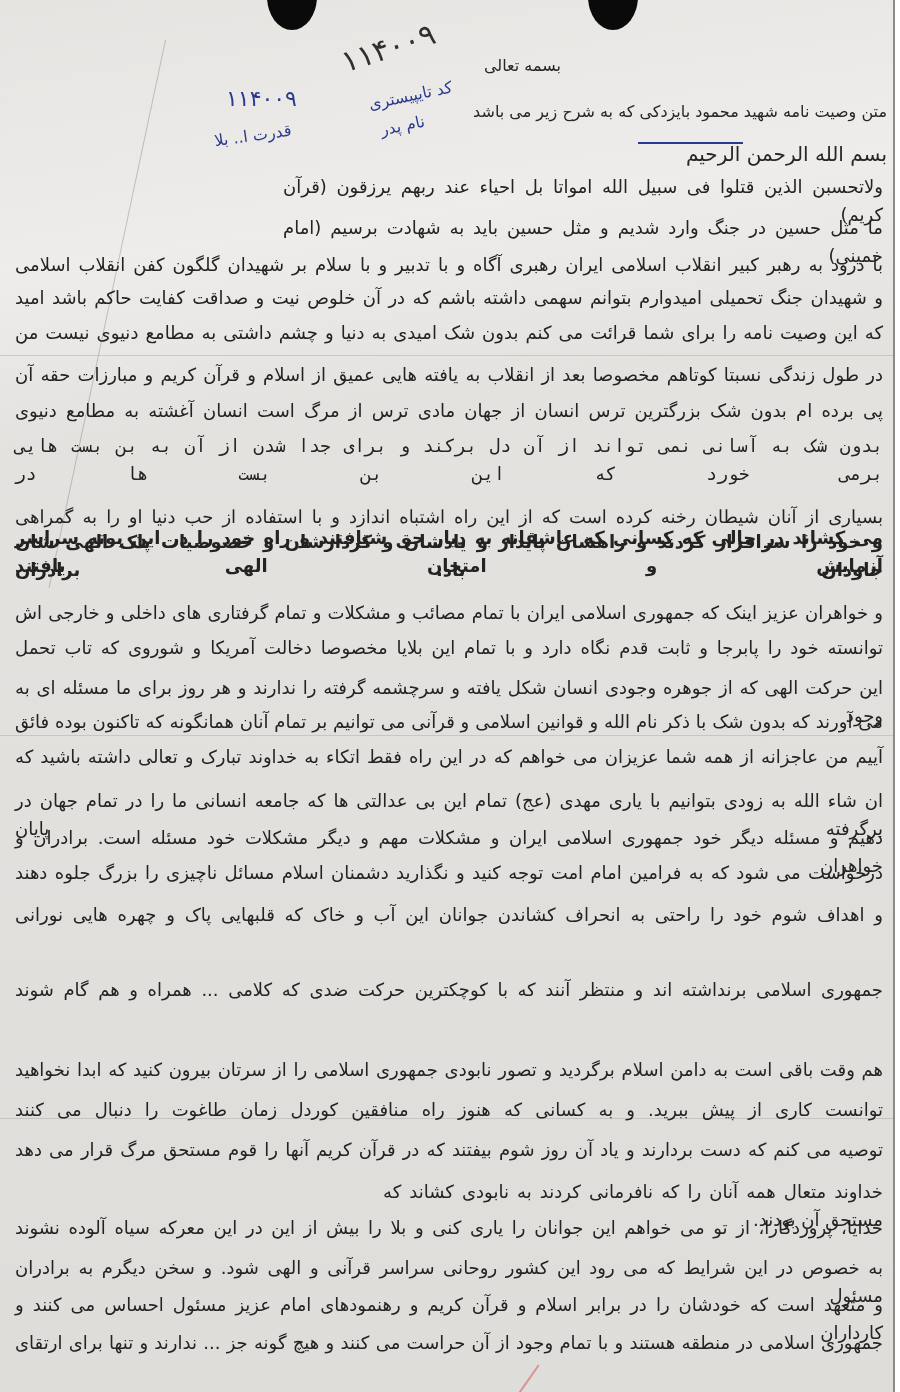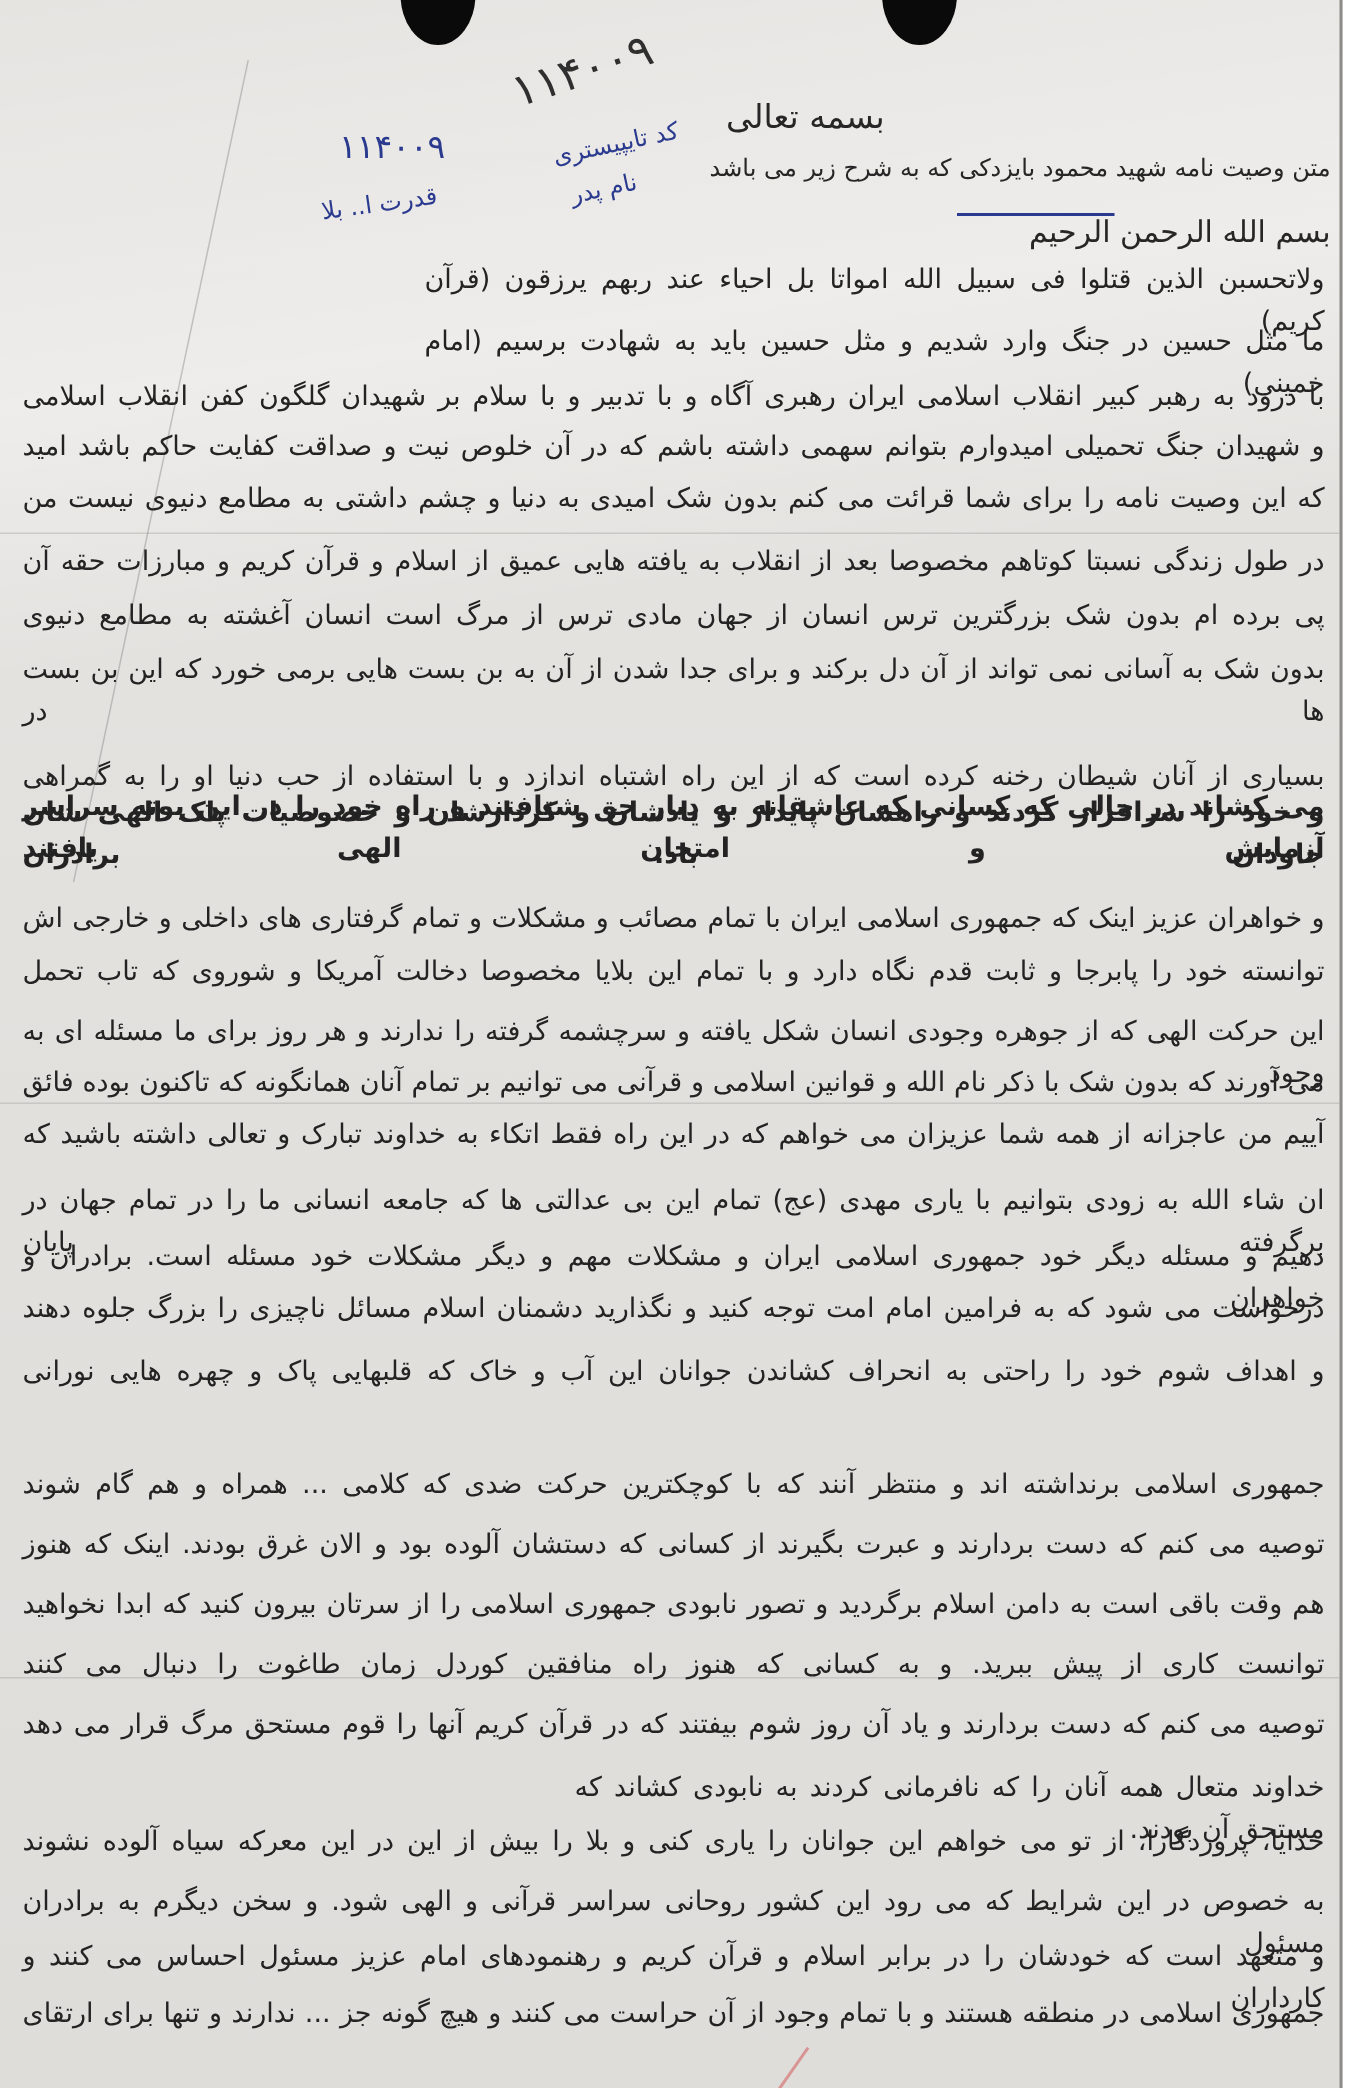--- a/index.html
+++ b/index.html
@@ -47,54 +47,53 @@
   <div class="fold" style="top:355px;"></div>
   <div class="fold" style="top:735px;"></div>
   <div class="fold" style="top:1118px;"></div>
   <div class="crease" style="left:165px; top:40px; height:560px; transform:rotate(12deg);"></div>
 
   <div class="hole" style="left:267px;"></div>
   <div class="hole" style="left:588px;"></div>
 
   <div class="abs ink" style="left:340px; top:30px; font-size:30px; transform:rotate(-18deg); color:#2f2f2f;">۱۱۴۰۰۹</div>
 
-  <div class="abs ink rtl" style="left:484px; top:66px; font-size:22px;">بسمه تعالی</div>
+  <div class="abs ink rtl" style="left:484px; top:56px; font-size:16px;">بسمه تعالی</div>
 
   <div class="abs blue" style="left:226px; top:86px; font-size:22px;">۱۱۴۰۰۹</div>
   <div class="abs blue rtl" style="left:214px; top:126px; font-size:16px; transform:rotate(-8deg);">قدرت ا.. بلا</div>
   <div class="abs blue rtl" style="left:368px; top:86px; font-size:16px; transform:rotate(-12deg);">کد تایپیستری</div>
   <div class="abs blue rtl" style="left:380px; top:116px; font-size:16px; transform:rotate(-12deg);">نام پدر</div>
 
   <div class="abs ink rtl" style="right:6px; top:102px; font-size:16px;">متن وصیت نامه شهید محمود بایزدکی که به شرح زیر می باشد</div>
   <div class="abs" style="left:638px; top:142px; width:105px; height:2px; background:#2a3a8e;"></div>
 
   <div class="abs ink rtl" style="right:6px; top:142px; font-size:20px;">بسم الله الرحمن الرحیم</div>
 
   <div class="line short" style="top:173px; width:600px;">ولاتحسبن الذین قتلوا فی سبیل الله امواتا بل احیاء عند ربهم یرزقون (قرآن کریم)</div>
   <div class="line short" style="top:214px; width:600px;">ما مثل حسین در جنگ وارد شدیم و مثل حسین باید به شهادت برسیم (امام خمینی)</div>
   <div class="line" style="top:251px;">با درود به رهبر کبیر انقلاب اسلامی ایران رهبری آگاه و با تدبیر و با سلام بر شهیدان گلگون کفن انقلاب اسلامی</div>
   <div class="line" style="top:284px;">و شهیدان جنگ تحمیلی امیدوارم بتوانم سهمی داشته باشم که در آن خلوص نیت و صداقت کفایت حاکم باشد امید</div>
   <div class="line" style="top:319px;">که این وصیت نامه را برای شما قرائت می کنم بدون شک امیدی به دنیا و چشم داشتی به مطامع دنیوی نیست من</div>
   <div class="line" style="top:361px;">در طول زندگی نسبتا کوتاهم مخصوصا بعد از انقلاب به یافته هایی عمیق از اسلام و قرآن کریم و مبارزات حقه آن</div>
   <div class="line" style="top:397px;">پی برده ام بدون شک بزرگترین ترس انسان از جهان مادی ترس از مرگ است انسان آغشته به مطامع دنیوی</div>
-  <div class="line" style="top:433px;">بدون شک به آسانی نمی تواند از آن دل برکند و برای جدا شدن از آن به بن بست هایی برمی خورد که این بن بست ها در</div>
+  <div class="line" style="top:433px;font-family:Liberation Mono, monospace;">بدون شک به آسانی نمی تواند از آن دل برکند و برای جدا شدن از آن به بن بست هایی برمی خورد که این بن بست ها در</div>
   <div class="line" style="top:503px;font-family:Liberation Serif, serif;">بسیاری از آنان شیطان رخنه کرده است که از این راه اشتباه اندازد و با استفاده از حب دنیا او را به گمراهی</div>
   <div class="line" style="top:524px;font-weight:bold;">می کشاند در حالی که کسانی که عاشقانه به دیار حق شتافتند و راه خود را در این بوته سراسر آزمایش و امتحان الهی یافتند</div>
   <div class="line" style="top:528px;font-weight:bold;">و خود را سرافراز کردند و راهشان پایدار و یادشان و کردارشان و خصوصیات پاک الهی شان جاودان باد. برادران</div>
   <div class="line" style="top:599px;">و خواهران عزیز اینک که جمهوری اسلامی ایران با تمام مصائب و مشکلات و تمام گرفتاری های داخلی و خارجی اش</div>
   <div class="line" style="top:634px;">توانسته خود را پابرجا و ثابت قدم نگاه دارد و با تمام این بلایا مخصوصا دخالت آمریکا و شوروی که تاب تحمل</div>
   <div class="line" style="top:674px;">این حرکت الهی که از جوهره وجودی انسان شکل یافته و سرچشمه گرفته را ندارند و هر روز برای ما مسئله ای به وجود</div>
   <div class="line" style="top:708px;">می آورند که بدون شک با ذکر نام الله و قوانین اسلامی و قرآنی می توانیم بر تمام آنان همانگونه که تاکنون بوده فائق</div>
   <div class="line" style="top:743px;">آییم من عاجزانه از همه شما عزیزان می خواهم که در این راه فقط اتکاء به خداوند تبارک و تعالی داشته باشید که</div>
   <div class="line" style="top:787px;">ان شاء الله به زودی بتوانیم با یاری مهدی (عج) تمام این بی عدالتی ها که جامعه انسانی ما را در تمام جهان در برگرفته پایان</div>
   <div class="line" style="top:824px;">دهیم و مسئله دیگر خود جمهوری اسلامی ایران و مشکلات مهم و دیگر مشکلات خود مسئله است. برادران و خواهران</div>
   <div class="line" style="top:859px;">درخواست می شود که به فرامین امام امت توجه کنید و نگذارید دشمنان اسلام مسائل ناچیزی را بزرگ جلوه دهند</div>
   <div class="line" style="top:901px;">و اهداف شوم خود را راحتی به انحراف کشاندن جوانان این آب و خاک که قلبهایی پاک و چهره هایی نورانی</div>
   <div class="line" style="top:976px;">جمهوری اسلامی برنداشته اند و منتظر آنند که با کوچکترین حرکت ضدی که کلامی ... همراه و هم گام شوند</div>
-  <div class="line" style="top:1016px;">توصیه می کنم که دست بردارند و عبرت بگیرند از کسانی که دستشان آلوده بود و الان غرق بودند. اینک که هنوز</div>
   <div class="line" style="top:1056px;">هم وقت باقی است به دامن اسلام برگردید و تصور نابودی جمهوری اسلامی را از سرتان بیرون کنید که ابدا نخواهید</div>
   <div class="line" style="top:1096px;">توانست کاری از پیش ببرید. و به کسانی که هنوز راه منافقین کوردل زمان طاغوت را دنبال می کنند</div>
   <div class="line" style="top:1136px;">توصیه می کنم که دست بردارند و یاد آن روز شوم بیفتند که در قرآن کریم آنها را قوم مستحق مرگ قرار می دهد</div>
   <div class="line short" style="top:1178px; width:500px;">خداوند متعال همه آنان را که نافرمانی کردند به نابودی کشاند که مستحق آن بودند.</div>
   <div class="line" style="top:1214px;">خدایا، پروردگارا، از تو می خواهم این جوانان را یاری کنی و بلا را بیش از این در این معرکه سیاه آلوده نشوند</div>
   <div class="line" style="top:1254px;">به خصوص در این شرایط که می رود این کشور روحانی سراسر قرآنی و الهی شود. و سخن دیگرم به برادران مسئول</div>
   <div class="line" style="top:1291px;">و متعهد است که خودشان را در برابر اسلام و قرآن کریم و رهنمودهای امام عزیز مسئول احساس می کنند و کارداران</div>
   <div class="line" style="top:1329px;">جمهوری اسلامی در منطقه هستند و با تمام وجود از آن حراست می کنند و هیچ گونه جز ... ندارند و تنها برای ارتقای</div>
 
   <div class="red-mark"></div>

